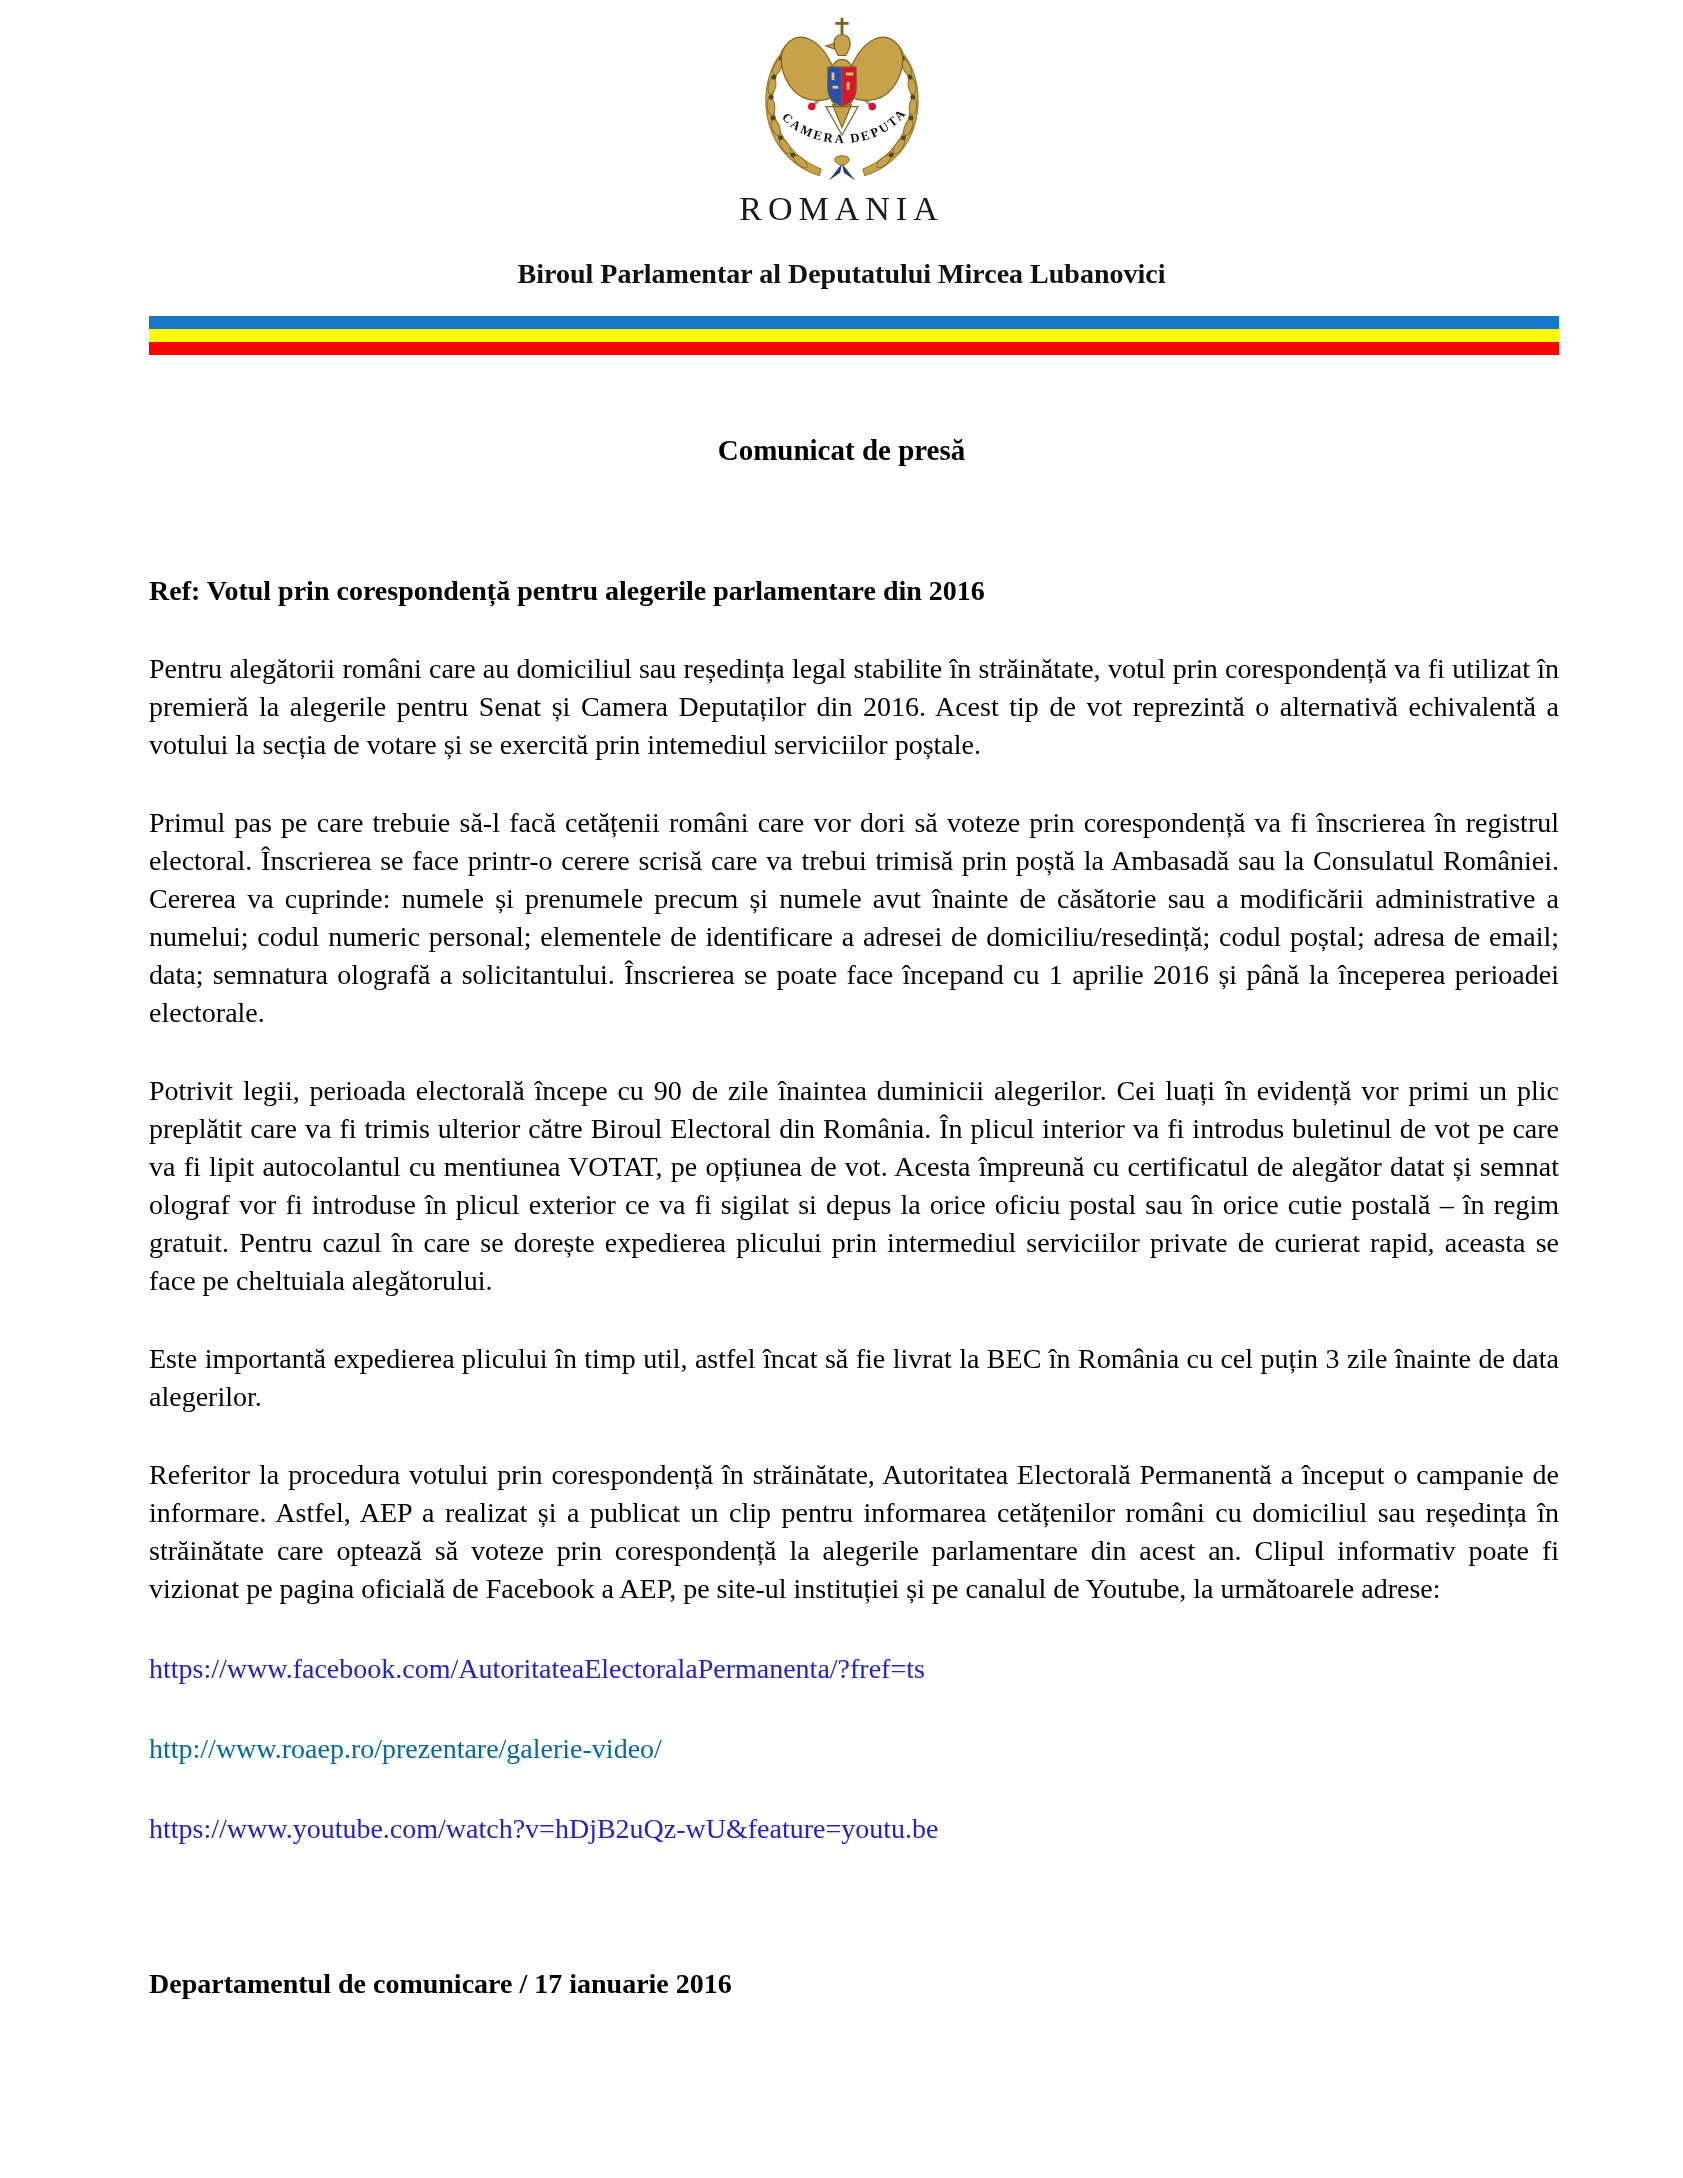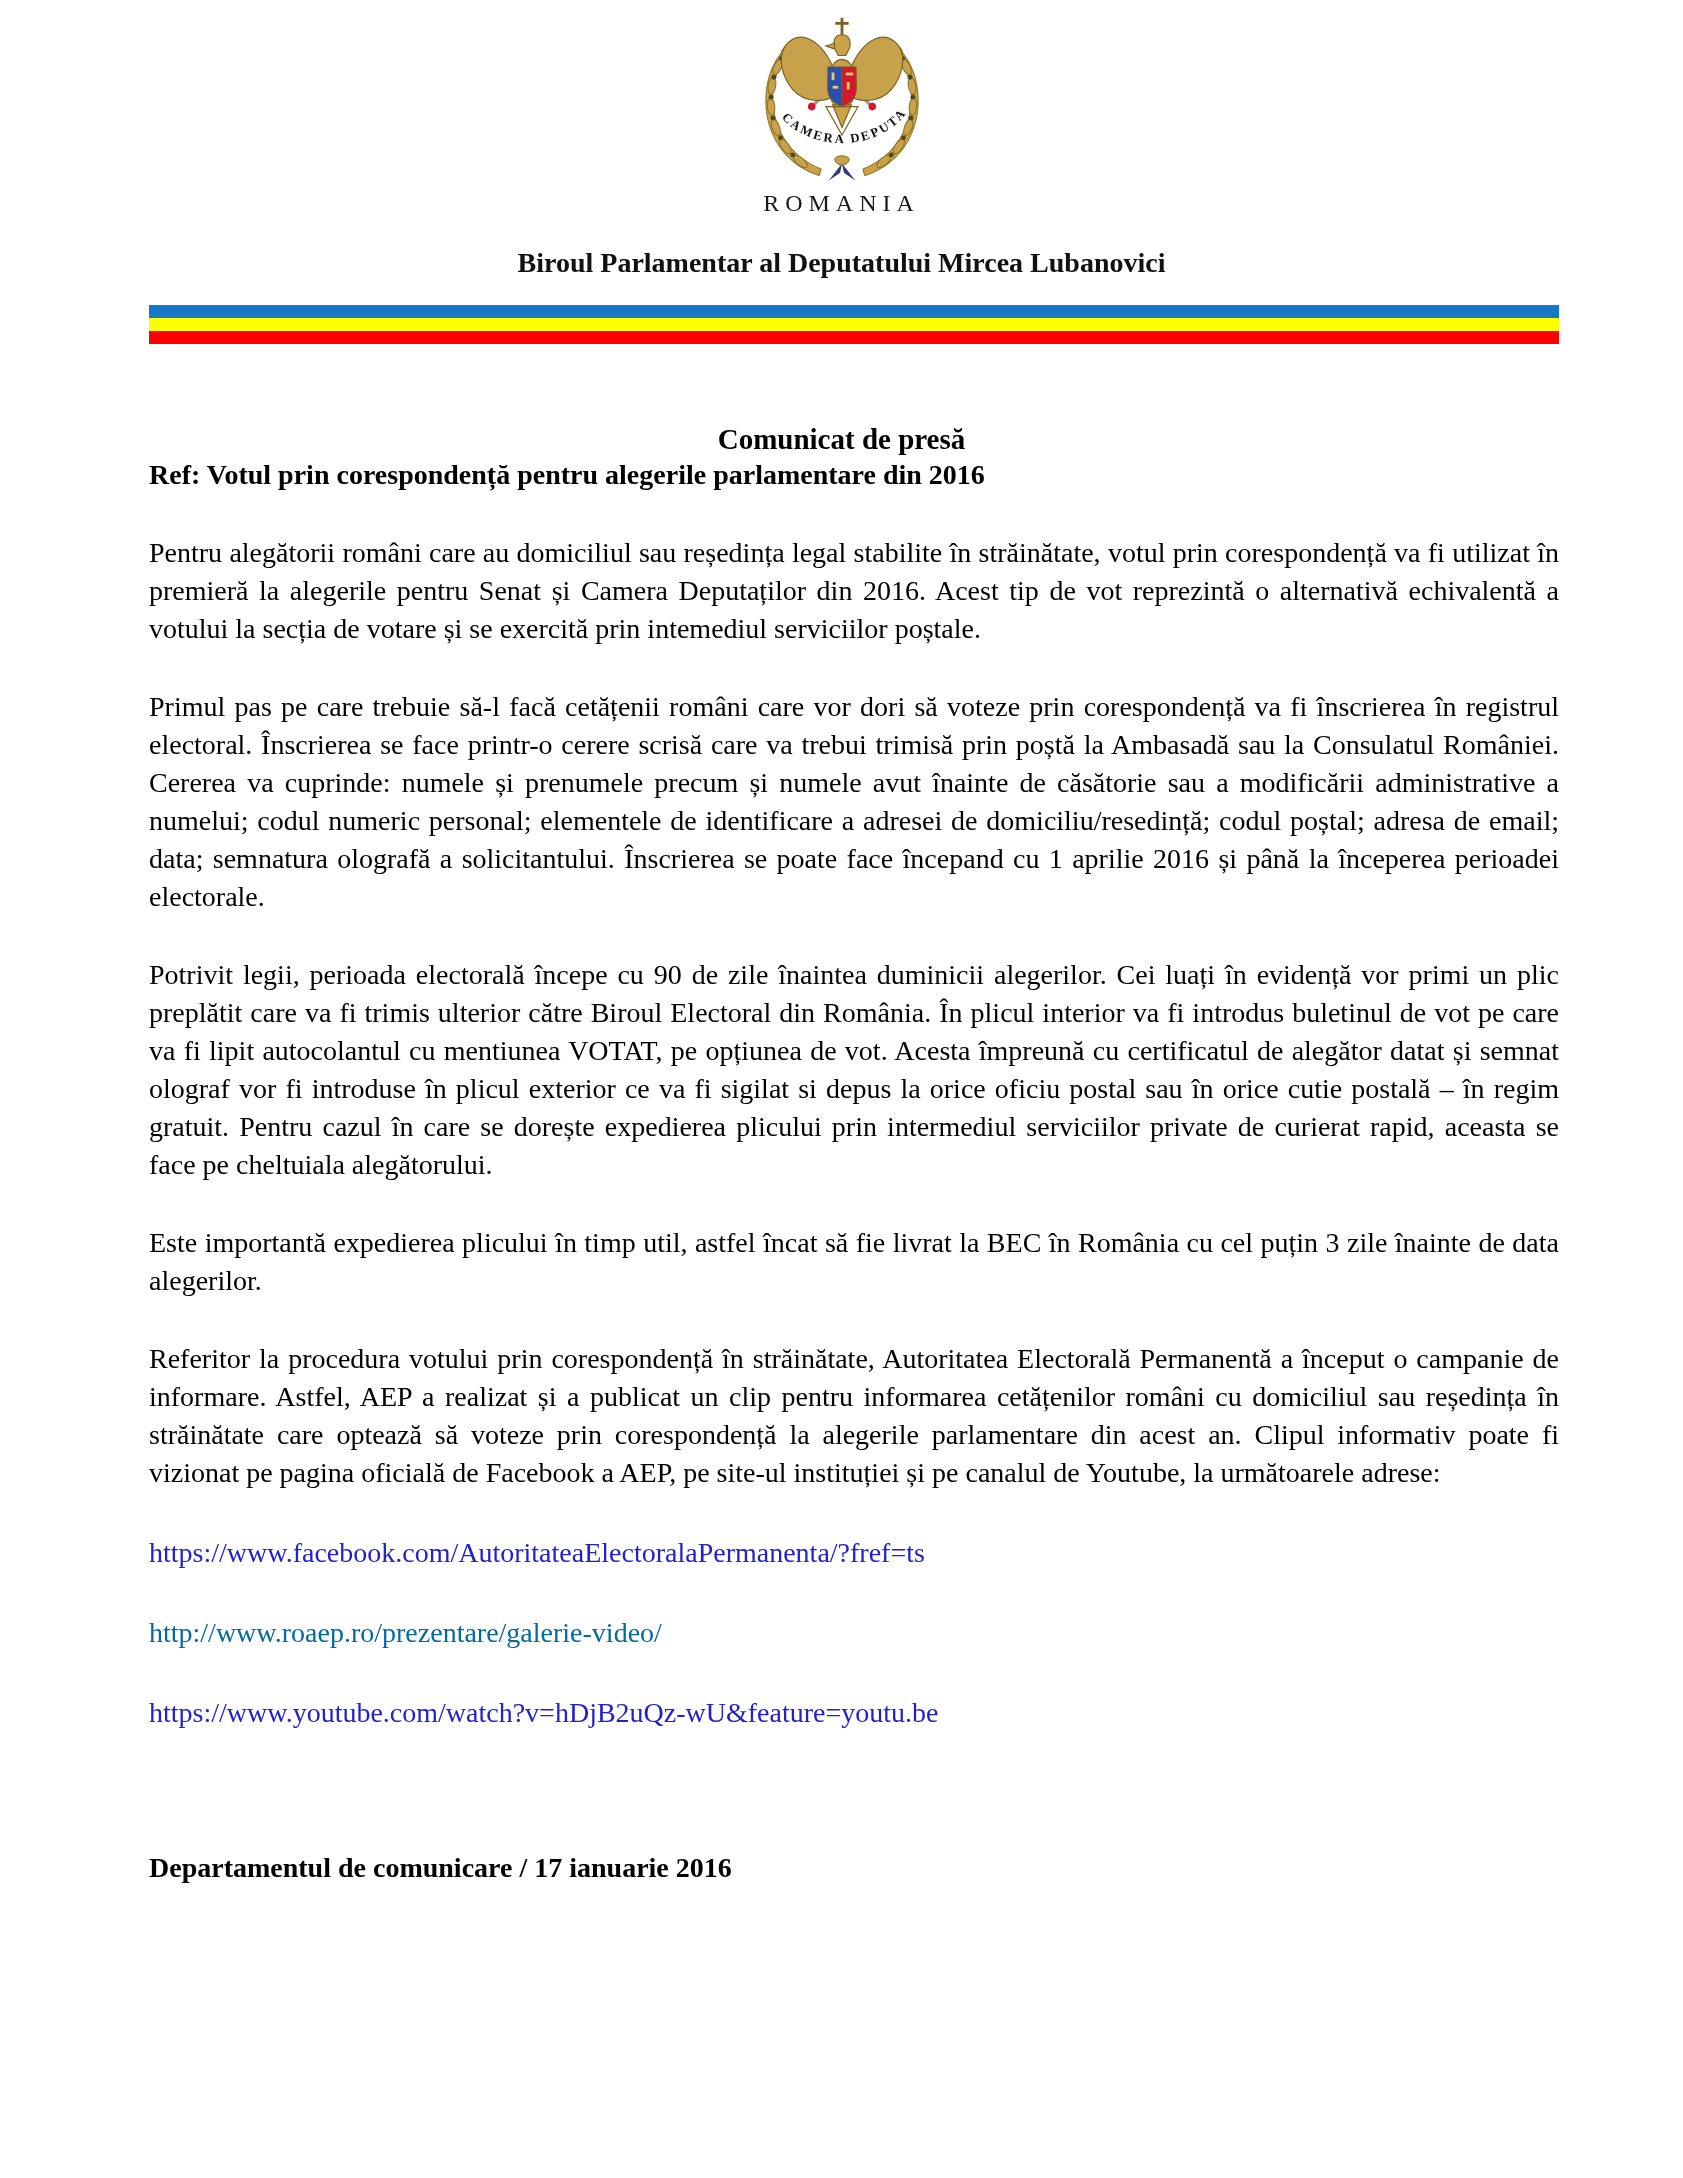--- a/index.html
+++ b/index.html
@@ -9,40 +9,40 @@
     font-family: "Liberation Serif", serif;
     color: #000000;
     overflow: hidden;
   }
   .page { padding-top: 12px; }
 
   
   .logo-block { text-align: center; }
   .crest { display: block; margin: 0 auto; width: 234px; height: 176px; }
   .romania-label {
-    font-size: 24px; letter-spacing: 6px; color: #1a1a1a;
+    font-size: 34px; letter-spacing: 6px; color: #1a1a1a;
     margin-top: 2px; font-weight: normal;
   }
 
   
   .office-title {
     text-align: center; font-weight: bold; font-size: 28px;
     margin-top: 30px; color: #111;
   }
 
   
   .flag-band { margin: 26px 124px 0 149px; }
   .flag-band .stripe { height: 13px; }
 
   
   .doc-title { text-align: center; font-weight: bold; font-size: 29px; margin-top: 79px; }
 
   
   .content { margin: 0 124px 0 149px; font-size: 28px; line-height: 38px; }
-  .ref-line { font-weight: bold; }
+  .ref-line { font-weight: bold; margin-top: 105px; }
   .para { text-align: justify; margin: 40px 0 0 0; }
   .para b { font-weight: normal; }
 
   .links-block { margin-top: 16px; }
   .doc-link { display: block; margin-top: 42px; text-decoration: none; }
 
   .footer-line { font-weight: bold; margin-top: 117px; }
 </style>
 </head>
 <body>

